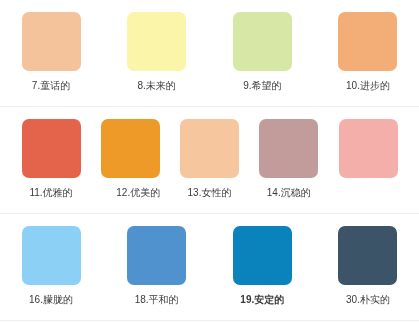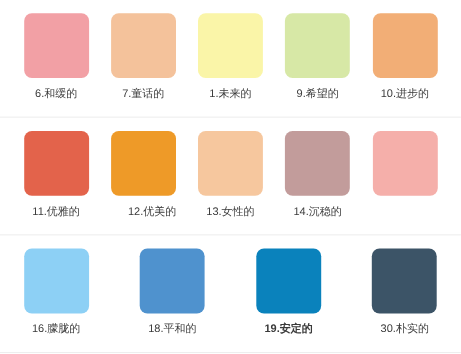--- a/index.html
+++ b/index.html
@@ -53,30 +53,26 @@
     letter-spacing: 0px;
   }
 </style>
 </head>
 <body style="background: rgb(255, 255, 255);">
 
 <div class="palette-grid">
 
   <div class="swatch-row" style="border-bottom-color: rgb(238, 238, 238);">
     <div class="swatch-cell">
-      <div class="swatch-chip" style="background-color: rgb(242, 160, 165);"></div>
-      <div class="swatch-label" style="color: rgb(58, 58, 58);">6.和缓的</div>
-    </div>
-    <div class="swatch-cell">
       <div class="swatch-chip" style="background-color: rgb(244, 194, 155);"></div>
       <div class="swatch-label" style="color: rgb(58, 58, 58);">7.童话的</div>
     </div>
     <div class="swatch-cell">
       <div class="swatch-chip" style="background-color: rgb(250, 245, 168);"></div>
-      <div class="swatch-label" style="color: rgb(58, 58, 58);">1.未来的</div>
+      <div class="swatch-label" style="color: rgb(58, 58, 58);">8.未来的</div>
     </div>
     <div class="swatch-cell">
       <div class="swatch-chip" style="background-color: rgb(215, 232, 166);"></div>
       <div class="swatch-label" style="color: rgb(58, 58, 58);">9.希望的</div>
     </div>
     <div class="swatch-cell">
       <div class="swatch-chip" style="background-color: rgb(242, 174, 118);"></div>
       <div class="swatch-label" style="color: rgb(58, 58, 58);">10.进步的</div>
     </div>
   </div>

